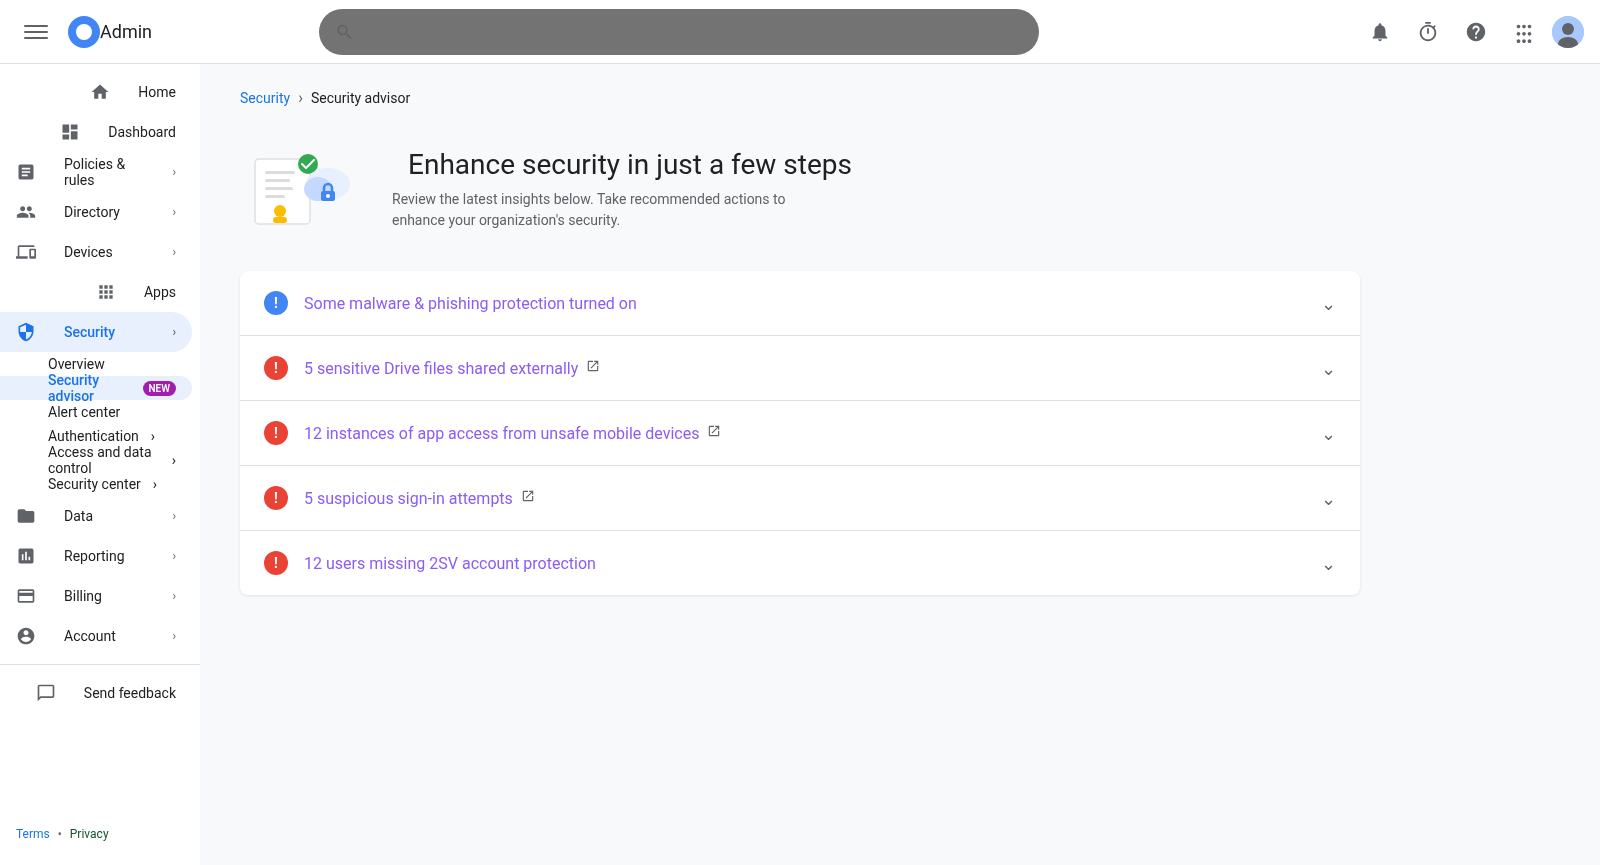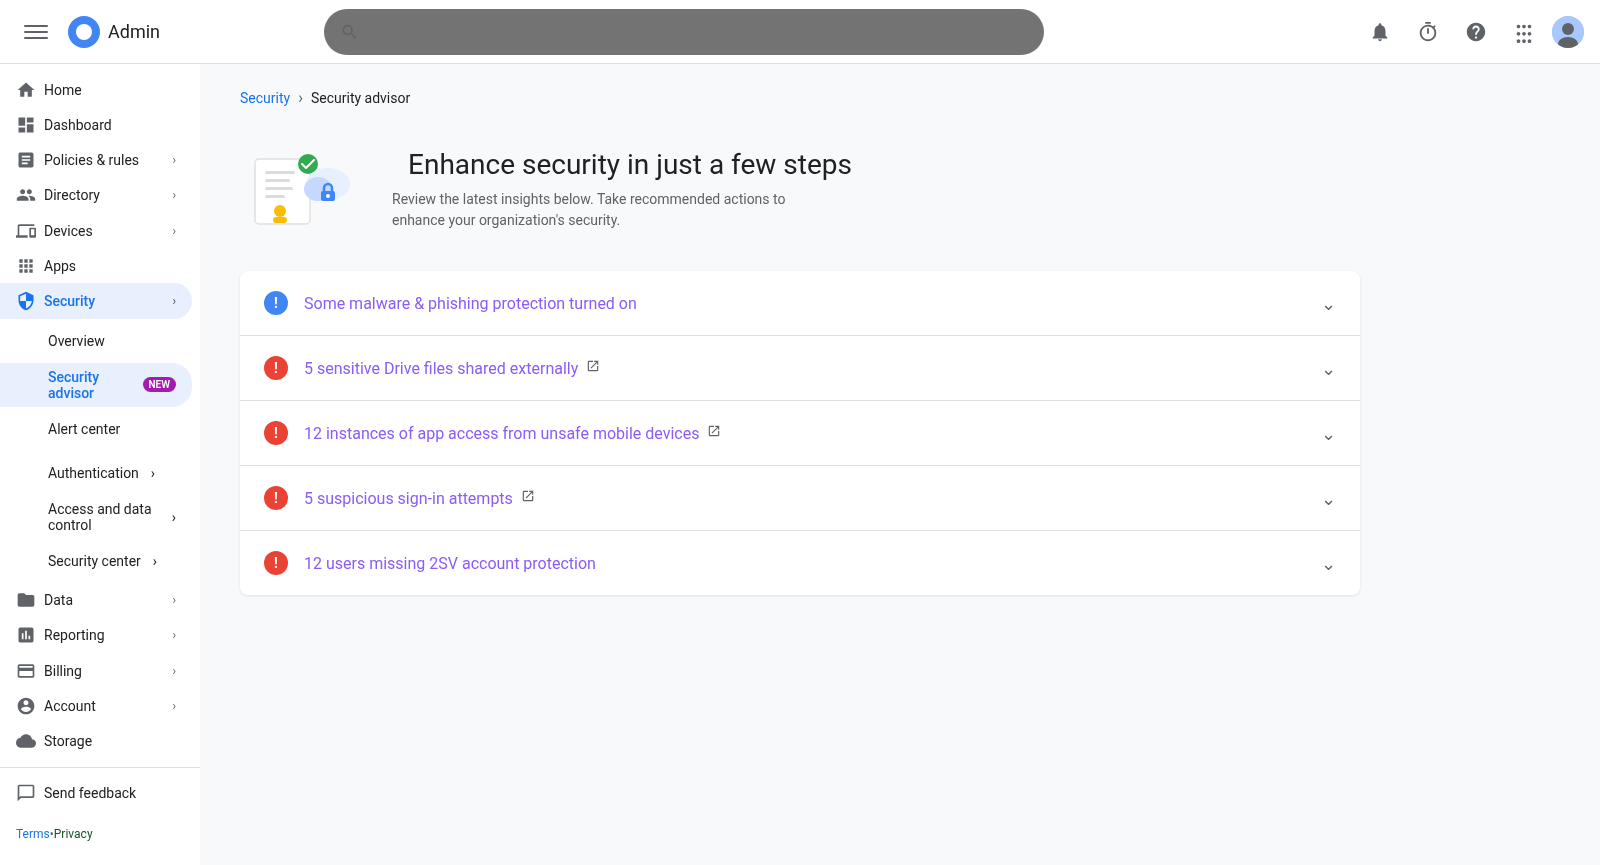--- a/index.html
+++ b/index.html
@@ -5,21 +5,21 @@
     * { box-sizing: border-box; margin: 0; padding: 0; }
     body { font-family: 'Google Sans', Roboto, Arial, sans-serif; background: #f1f3f4; display: flex; flex-direction: column; height: 865px; overflow: hidden; }
 
     
     .topbar {
       display: flex; align-items: center; height: 64px;
       background: #fff; padding: 0 16px; gap: 12px;
       border-bottom: 1px solid #e0e0e0; flex-shrink: 0; z-index: 10;
     }
     .topbar-menu-icon { cursor: pointer; padding: 8px; border-radius: 50%; display: flex; align-items: center; justify-content: center; }
-    .topbar-logo { display: flex; align-items: center; gap: 8px; }
+    .topbar-logo { display: flex; align-items: center; }
     .topbar-logo-circle { width: 32px; height: 32px; background: #4285f4; border-radius: 50%; display: flex; align-items: center; justify-content: center; }
     .topbar-logo-inner { width: 16px; height: 16px; background: #fff; border-radius: 50%; }
     .topbar-search {
       flex: 1; background: #737373; border-radius: 24px; display: flex; align-items: center;
       padding: 0 16px; height: 46px; gap: 8px; max-width: 720px; margin: 5px auto;
     }
     .topbar-search input { border: none; background: transparent; outline: none; font-size: 16px; color: #202124; width: 100%; }
     .topbar-icons { display: flex; align-items: center; gap: 8px; margin-left: auto; }
     .topbar-icon-btn { width: 40px; height: 40px; border-radius: 50%; display: flex; align-items: center; justify-content: center; cursor: pointer; color: #5f6368; font-size: 20px; }
     .avatar { width: 32px; height: 32px; border-radius: 50%; background: #a8c7fa; display: flex; align-items: center; justify-content: center; overflow: hidden; }
@@ -27,39 +27,39 @@
     
     .main-layout { display: flex; flex: 1; overflow: hidden; }
 
     
     .sidebar {
       width: 200px; background: #fff; flex-shrink: 0;
       overflow-y: auto; padding: 8px 0; border-right: none;
       display: flex; flex-direction: column;
     }
     .sidebar-item {
-      display: flex; align-items: center; gap: 8px;
+      display: flex; align-items: center; gap: 28px;
       padding: 0 16px; height: 40px; cursor: pointer;
       border-radius: 0 20px 20px 0; margin-right: 8px;
-      font-size: 14px; color: #202124; position: relative;
+      font-size: 14px; color: #202124; position: relative; justify-content: flex-end;
     }
     .sidebar-item.active { background: #e8f0fe; color: #1a73e8; font-weight: 500; }
     .sidebar-item .icon { font-size: 18px; color: #5f6368; width: 20px; display: flex; align-items: center; justify-content: center; }
     .sidebar-item.active .icon { color: #1a73e8; }
     .sidebar-item .chevron { margin-left: auto; font-size: 12px; color: #5f6368; }
     .sidebar-sub { padding-left: 0; }
     .sidebar-sub-item {
       display: flex; align-items: center; gap: 12px;
-      padding: 0 16px 0 48px; height: 44px; cursor: pointer;
+      padding: 0 16px 0 48px; height: 24px; cursor: pointer;
       border-radius: 0 20px 20px 0; margin-right: 8px;
       font-size: 14px; color: #202124;
     }
     .sidebar-sub-item.active-sub { background: #e8f0fe; color: #1a73e8; font-weight: 500; border-radius: 0 20px 20px 0; }
     .sidebar-divider { height: 1px; background: #e0e0e0; margin: 8px 0; }
-    .sidebar-footer { margin-top: auto; padding: 16px; font-size: 12px; color: #1a73e8; display: flex; gap: 0; text-align: right; }
+    .sidebar-footer { margin-top: auto; padding: 16px; font-size: 12px; color: #1a73e8; display: flex; gap: 8px; text-align: right; }
     .sidebar-footer span { color: #5f6368; }
     .new-badge {
       background: #a21caf; color: #fff; font-size: 10px; font-weight: 600;
       padding: 2px 6px; border-radius: 10px; margin-left: 6px;
     }
 
     
     .content { flex: 1; overflow-y: auto; background: #f8f9fa; padding: 0; }
     .content-inner { padding: 24px 40px; max-width: 1200px; }
 
@@ -282,28 +282,20 @@
     <div class="sidebar-item">
       <span class="icon">
         <svg width="20" height="20" viewBox="0 0 24 24" fill="#5f6368">
             <path d="M12 2C6.48 2 2 6.48 2 12s4.48 10 10 10 10-4.48 10-10S17.52 2 12 2zm0 3c1.66 0 3 1.34 3 3s-1.34 3-3 3-3-1.34-3-3 1.34-3 3-3zm0 14.2c-2.5 0-4.71-1.28-6-3.22.03-1.99 4-3.08 6-3.08 1.99 0 5.97 1.09 6 3.08-1.29 1.94-3.5 3.22-6 3.22z"></path>
           </svg>
       </span>
       <span>Account</span>
       <span class="chevron">›</span>
     </div>
 
-    <div class="sidebar-item">
-      <span class="icon">
-        <svg width="20" height="20" viewBox="0 0 24 24" fill="#5f6368">
-            <path d="M19.35 10.04C18.67 6.59 15.64 4 12 4 9.11 4 6.6 5.64 5.35 8.04 2.34 8.36 0 10.91 0 14c0 3.31 2.69 6 6 6h13c2.76 0 5-2.24 5-5 0-2.64-2.05-4.78-4.65-4.96z"></path>
-          </svg>
-      </span>
-      <span>Storage</span>
-    </div>
 
     <div class="sidebar-divider"></div>
 
     <div class="sidebar-item">
       <span class="icon">
         <svg width="20" height="20" viewBox="0 0 24 24" fill="#5f6368">
             <path d="M20 2H4c-1.1 0-2 .9-2 2v18l4-4h14c1.1 0 2-.9 2-2V4c0-1.1-.9-2-2-2zm0 14H5.17L4 17.17V4h16v12z"></path>
           </svg>
       </span>
       <span>Send feedback</span>

